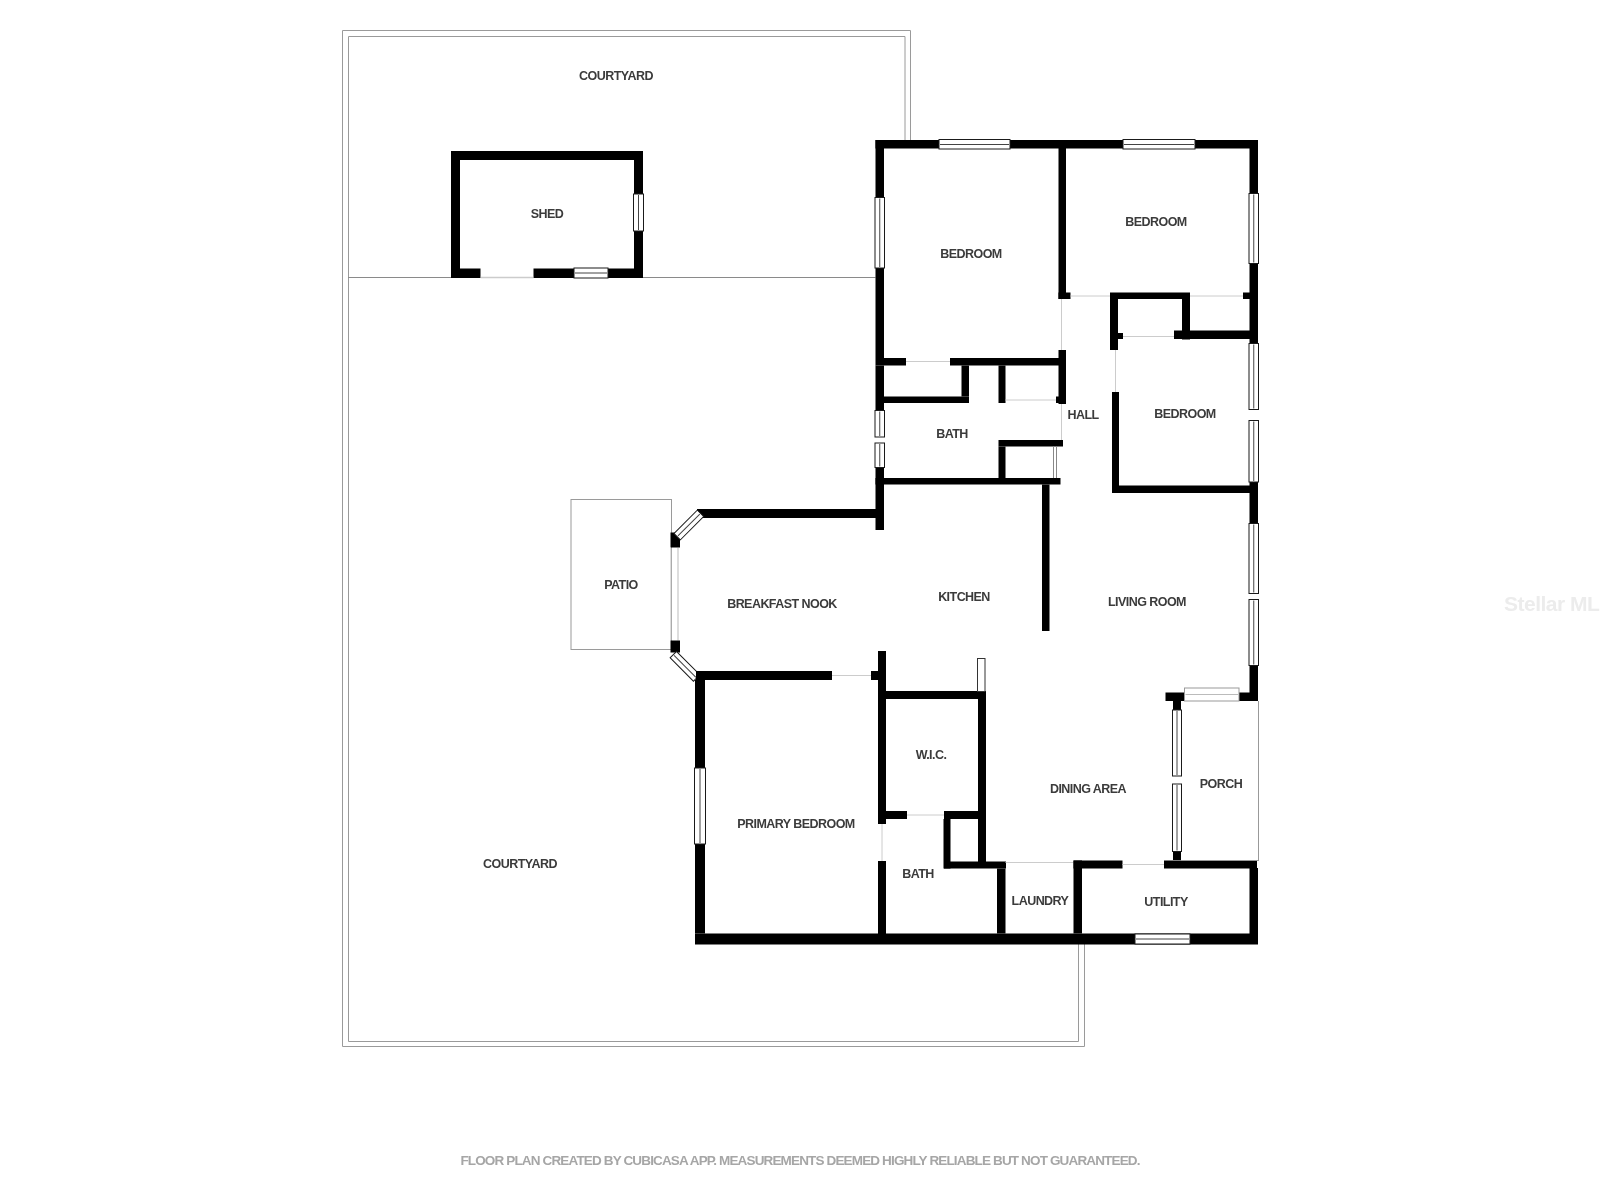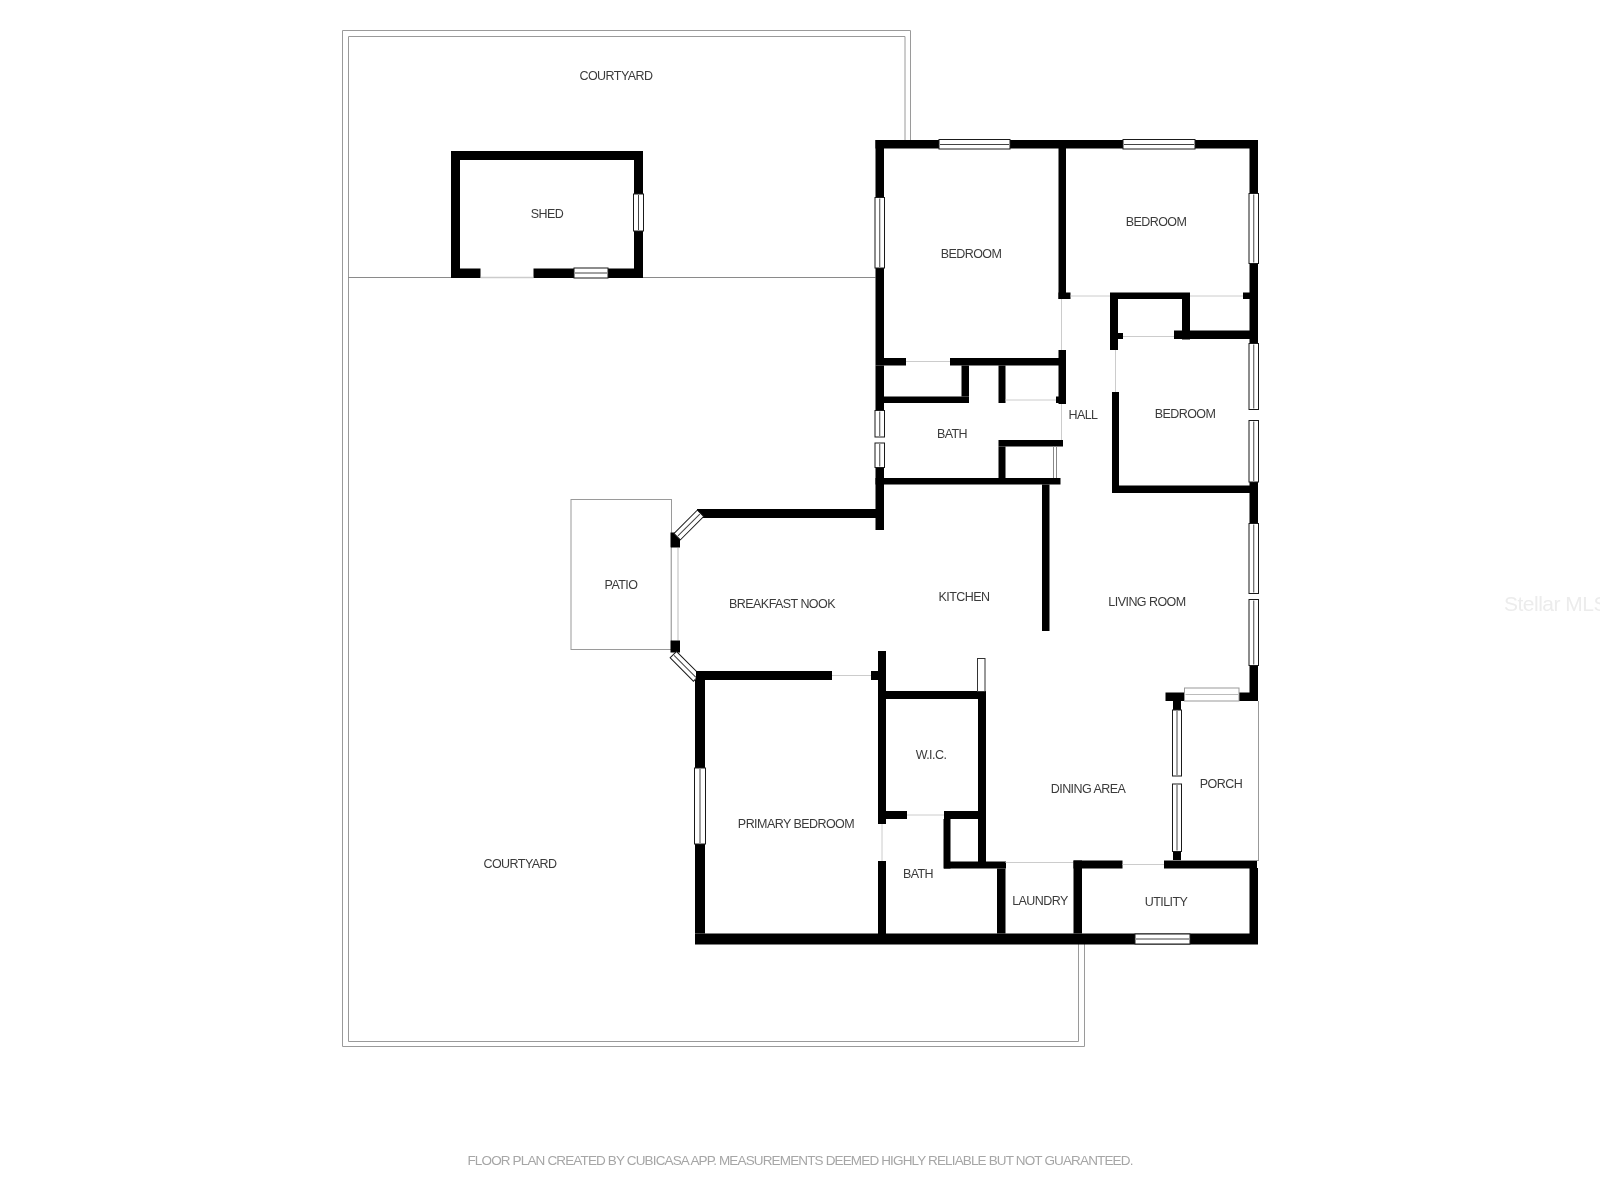--- a/index.html
+++ b/index.html
@@ -1,16 +1,16 @@
 <!DOCTYPE html>
 <html><head>
 <meta charset="utf-8">
 <style>
   html,body{margin:0;padding:0;background:#ffffff;}
-  .wrap{width:1600px;height:1200px;position:relative;background:#ffffff;}
+  .wrap{width:1600px;height:1200px;position:relative;background:#ffffff;font-weight:bold;}
   text{font-family:"Liberation Sans",sans-serif;fill:#3b3b3b;font-size:12.5px;letter-spacing:-0.55px;}
   .lbl{text-anchor:middle;}
 </style>
 </head>
 <body>
 <div class="wrap">
 <svg width="1600" height="1200" viewBox="0 0 1600 1200">
 <rect x="0" y="0" width="1600" height="1200" fill="#ffffff"></rect>
 
 <g fill="none" stroke="#9a9a9a" stroke-width="1">

